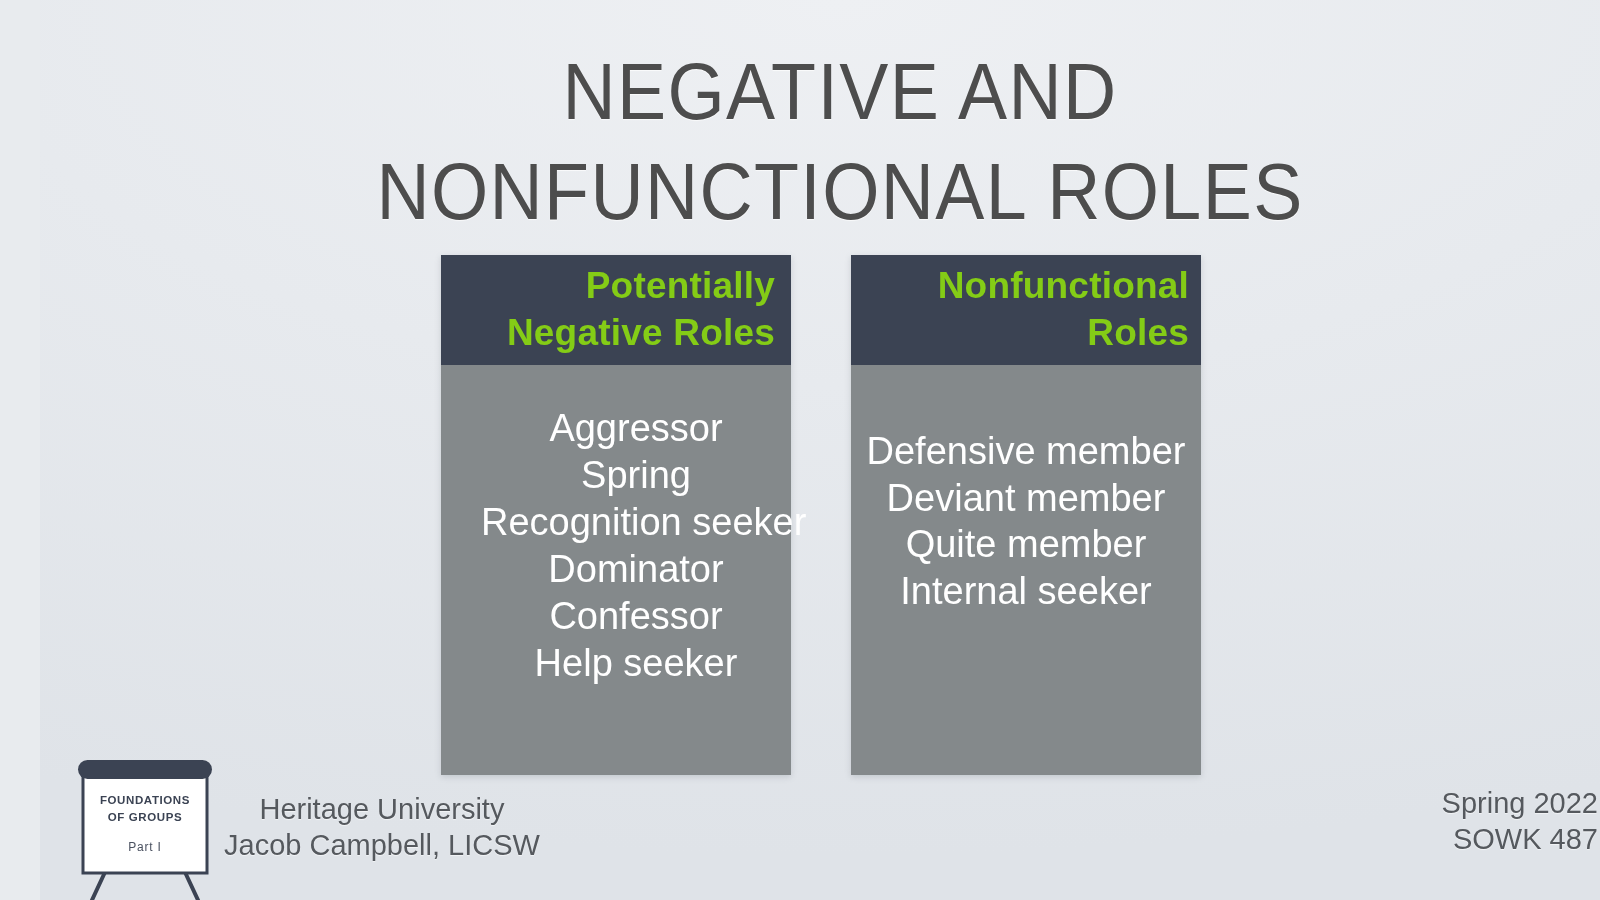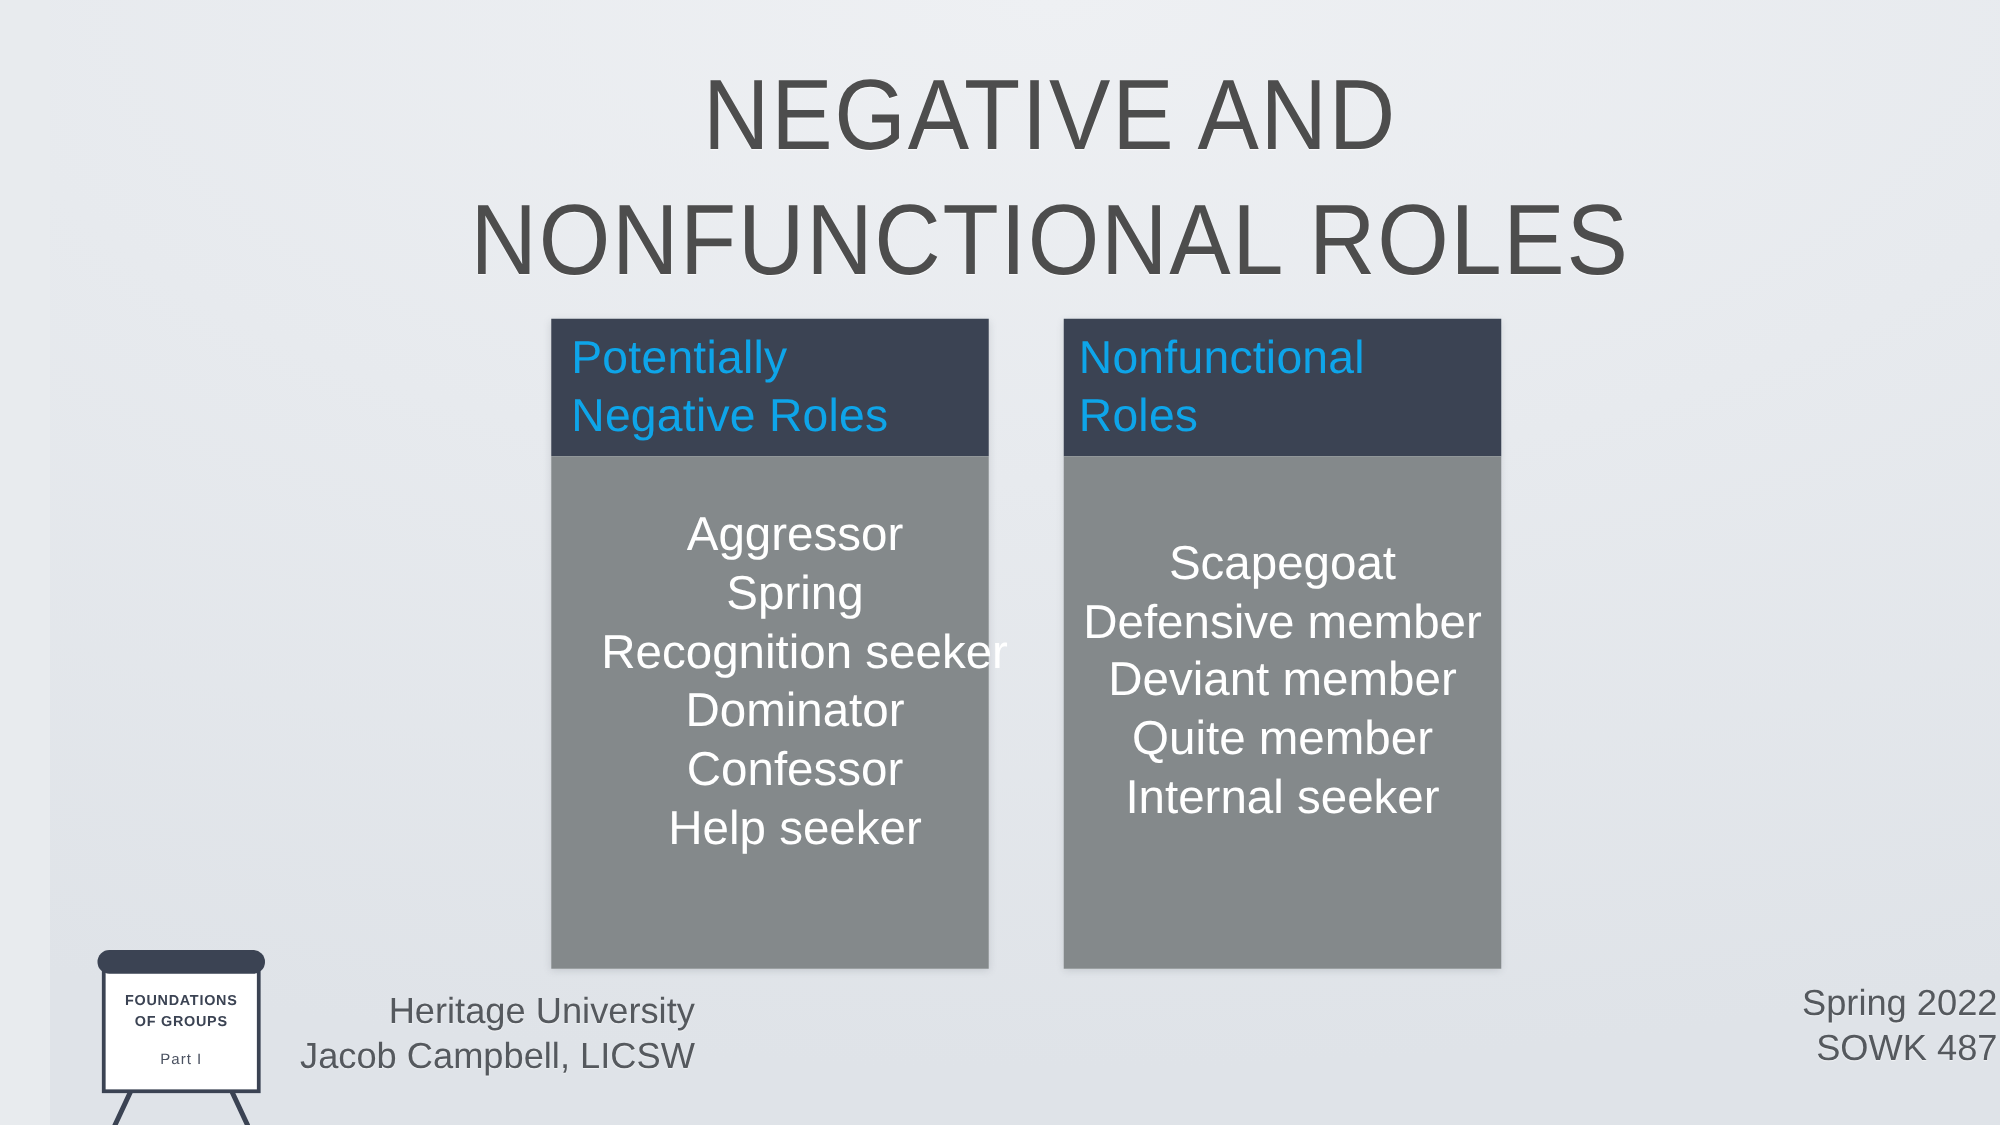--- a/index.html
+++ b/index.html
@@ -48,26 +48,26 @@
 
   
   .card {
     position: absolute;
     box-shadow: 0 2px 6px rgba(90, 98, 108, 0.22);
     display: flex;
     flex-direction: column;
   }
   .card-head {
     background: #3b4353;
-    color: #0ea5e9;
+    color: #84cc16;
     display: flex;
     align-items: center;
     justify-content: center;
-    text-align: left;
-    font-weight: 400;
+    text-align: right;
+    font-weight: 700;
     letter-spacing: 0.2px;
     -webkit-font-smoothing: antialiased;
   }
   .card-body {
     background: #84898b;
     color: #ffffff;
     flex: 1 1 auto;
     text-align: center;
     font-weight: 300;
     -webkit-font-smoothing: antialiased;
@@ -119,23 +119,23 @@
   .footer-text {
     position: absolute;
     color: #55595e;
     font-weight: 300;
     font-size: 29px;
     line-height: 1.24;
     -webkit-font-smoothing: antialiased;
     text-shadow: 0 1px 1px rgba(255,255,255,0.6);
   }
   #footer-left {
-    left: 200px;
+    left: 184px;
     top: 792px;
-    text-align: right;
+    text-align: center;
   }
   #footer-right {
     right: 42px;
     top: 786px;
     text-align: right;
   }
   .footer-text span {
     display: block;
     white-space: nowrap;
   }
@@ -182,21 +182,20 @@
       <span class="role-line">Recognition seeker</span>
       <span class="role-line">Dominator</span>
       <span class="role-line">Confessor</span>
       <span class="role-line">Help seeker</span>
     </div>
   </div>
 
   <div class="card" id="card-nonfunctional">
     <div class="card-head" style="background: rgb(59, 67, 83);">Nonfunctional Roles</div>
     <div class="card-body" style="background: rgb(132, 137, 139);">
-      <span class="role-line">Scapegoat</span>
       <span class="role-line">Defensive member</span>
       <span class="role-line">Deviant member</span>
       <span class="role-line">Quite member</span>
       <span class="role-line">Internal seeker</span>
     </div>
   </div>
 
   <div id="logo">
     <svg width="150" height="142" viewBox="0 0 150 142" xmlns="http://www.w3.org/2000/svg">
 

